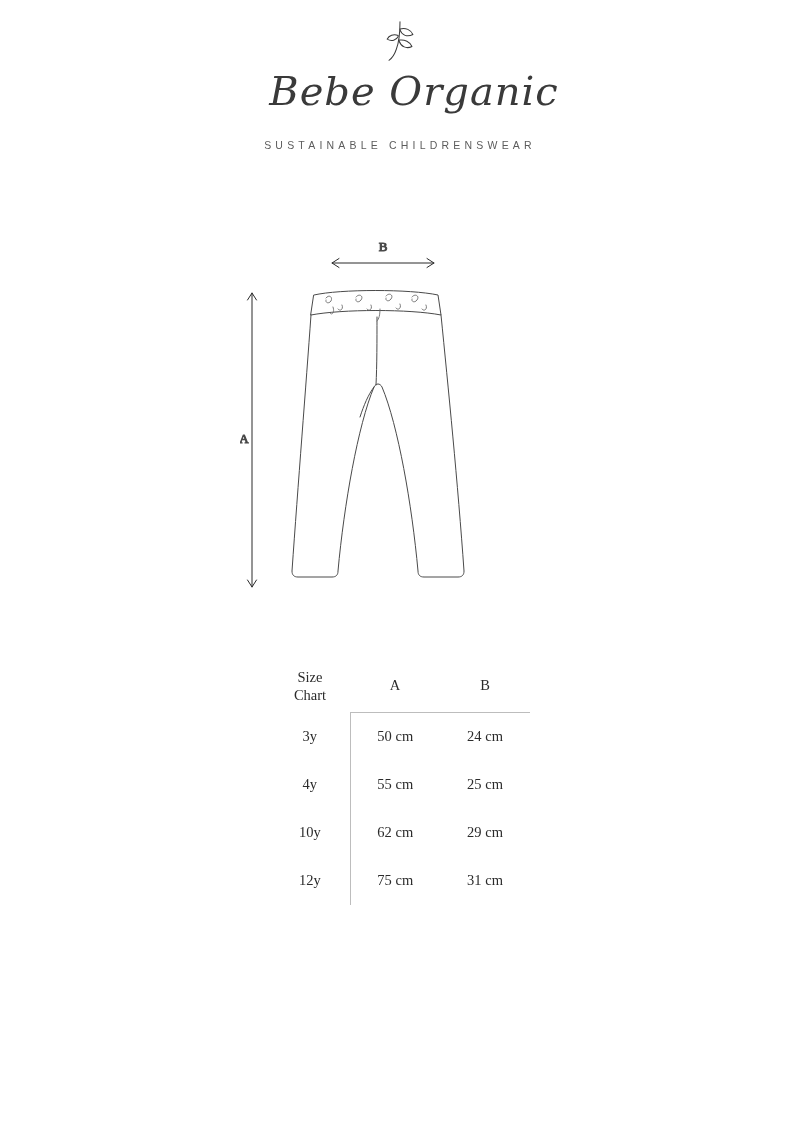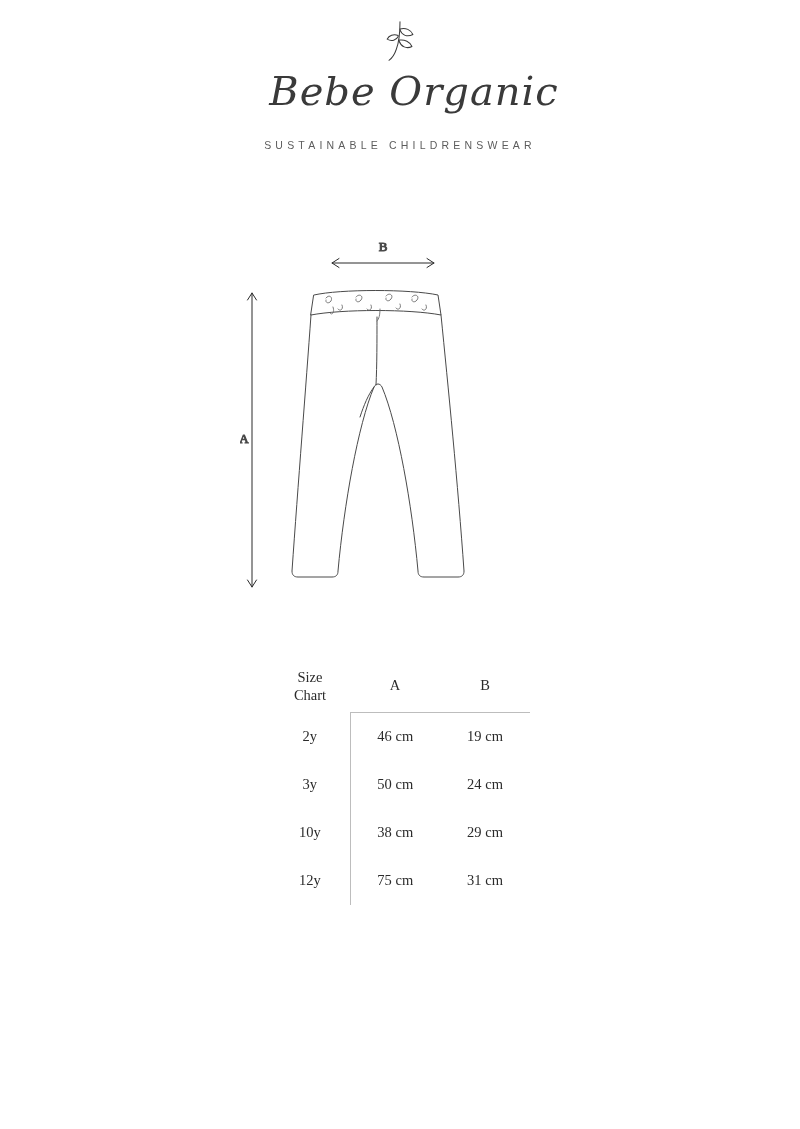--- a/index.html
+++ b/index.html
@@ -189,32 +189,32 @@
         <th class="col-title">
           <div>Size</div>
           <div>Chart</div>
         </th>
         <th class="col-a">A</th>
         <th class="col-b">B</th>
       </tr>
     </thead>
     <tbody>
       <tr>
-        <td class="size-cell">2y</td>
-        <td class="val">46 cm</td>
-        <td class="val">19 cm</td>
-      </tr>
-      <tr>
         <td class="size-cell">3y</td>
         <td class="val">50 cm</td>
         <td class="val">24 cm</td>
       </tr>
       <tr>
+        <td class="size-cell">4y</td>
+        <td class="val">55 cm</td>
+        <td class="val">25 cm</td>
+      </tr>
+      <tr>
         <td class="size-cell">10y</td>
-        <td class="val">38 cm</td>
+        <td class="val">62 cm</td>
         <td class="val">29 cm</td>
       </tr>
       <tr>
         <td class="size-cell">12y</td>
         <td class="val">75 cm</td>
         <td class="val">31 cm</td>
       </tr>
     </tbody>
   </table>
 </div>

